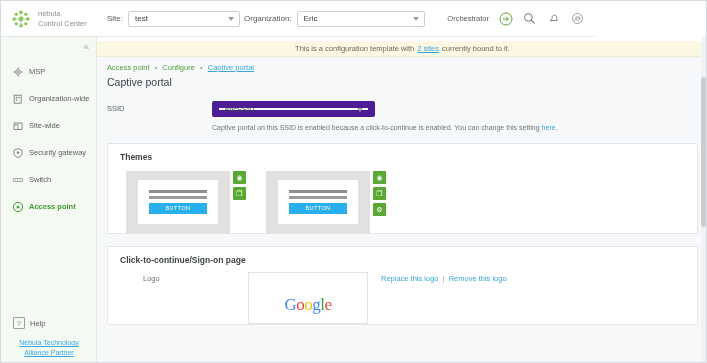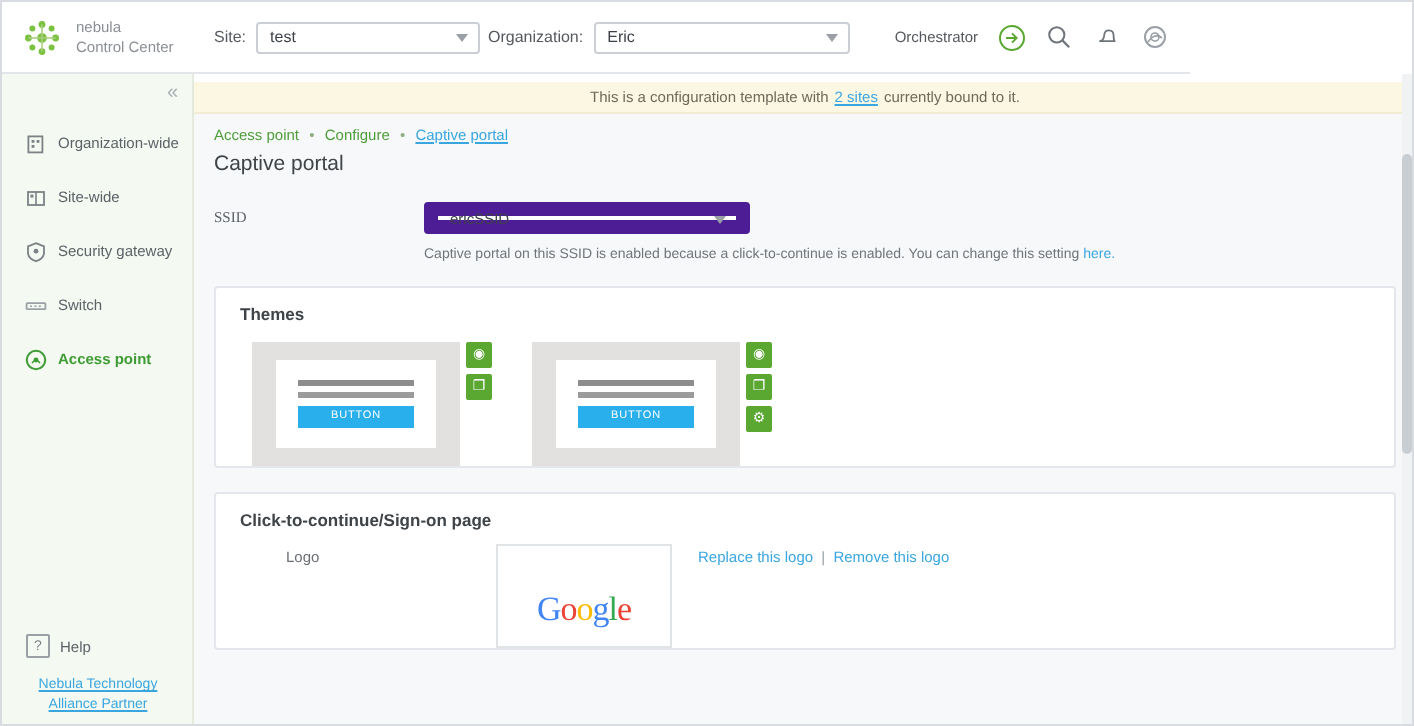--- a/index.html
+++ b/index.html
@@ -93,21 +93,21 @@
     border-bottom: 1px solid #f2ecd5;
   }
   .tpl-banner a { color: #3aa6e0; text-decoration: underline; margin: 0 3px; }
 
   .crumbs { padding: 6px 0 0 10px; font-size: 7.5px; color: #4f9d3a; }
   .crumbs .sep { color: #8fae83; margin: 0 3px; }
   .crumbs a.last { color: #3aa6e0; text-decoration: underline; }
   .page-title { padding: 4px 0 0 10px; font-size: 10.5px; color: #3f4448; }
 
   .form-row { display: flex; align-items: flex-start; margin-top: 13px; padding-left: 10px; }
-  .form-label { width: 105px; font-size: 7.5px; color: #5d6268; padding-top: 3px; font-family: Liberation Serif, serif; }
+  .form-label { width: 105px; font-size: 7.5px; color: #5d6268; padding-top: 3px; }
   .ssid-select {
     position: relative; width: 163px; height: 16px;
     border: 7px solid #4c1d95; border-radius: 2px; background: #fff;
     display: flex; align-items: center; padding: 0 14px 0 6px;
     font-size: 7.5px; color: #3d4248;
   }
   .ssid-select .caret {
     position: absolute; right: 5px; top: 50%; margin-top: -1.5px;
     width: 0; height: 0;
     border-left: 3.5px solid transparent; border-right: 3.5px solid transparent;
@@ -159,21 +159,21 @@
   .badge-default {
     background: #4bb3e8; color: #fff; font-size: 6.5px; font-weight: bold;
     padding: 1px 5px; border-radius: 2px; margin-right: 6px;
   }
   .lab-text { font-size: 7.5px; color: #4f5459; }
 
   
   .logo-row { display: flex; padding: 7px 0 0 18px; }
   .logo-label { width: 105px; font-size: 7.5px; color: #6b7076; padding-top: 2px; margin-left: 17px; }
   .logo-box {
-    width: 88px; height: 52px; border: 1px solid #e1e4e7; background: #fff;
+    width: 120px; height: 52px; border: 1px solid #e1e4e7; background: #fff;
     display: flex; align-items: center; justify-content: center; padding-top: 14px;
   }
   .google { font-family: "Liberation Serif", serif; font-size: 17px; letter-spacing: -0.5px; }
   .g1c { color: #4285f4; } .g2c { color: #ea4335; } .g3c { color: #fbbc05; }
   .g4c { color: #4285f4; } .g5c { color: #34a853; } .g6c { color: #ea4335; }
   .logo-links { padding-left: 13px; padding-top: 2px; font-size: 7.5px; color: #3aa6e0; }
   .logo-links span.pipe { color: #9aa0a6; margin: 0 2px; }
   .logo-links a { color: #3aa6e0; text-decoration: none; }
 
   .scrollbar { position: absolute; right: 0; top: 36px; width: 5px; height: 327px; background: #f1f2f3; }
@@ -258,20 +258,35 @@
     </div>
   </div>
 
   <div class="sidebar">
     <div class="collapse">
       <span>«</span>
     </div>
 
     <div class="nav">
 
+      <div class="nav-item">
+        <span class="nav-ico">
+          <svg width="12" height="12" viewBox="0 0 12 12">
+            <circle cx="6" cy="6" r="2.4" fill="none" stroke="#7c8186" stroke-width="0.9"></circle>
+            <circle cx="6" cy="6" r="0.9" fill="#7c8186"></circle>
+            <g stroke="#7c8186" stroke-width="0.9">
+              <line x1="6" y1="1.4" x2="6" y2="3.1"></line>
+                <line x1="6" y1="8.9" x2="6" y2="10.6"></line>
+              <line x1="1.4" y1="6" x2="3.1" y2="6"></line>
+                <line x1="8.9" y1="6" x2="10.6" y2="6"></line>
+            </g>
+          </svg>
+        </span>
+        <span>MSP</span>
+      </div>
 
       <div class="nav-item">
         <span class="nav-ico">
           <svg width="12" height="12" viewBox="0 0 12 12">
             <rect x="2.2" y="2.2" width="7" height="8" fill="none" stroke="#7c8186" stroke-width="0.9"></rect>
             <rect x="3.8" y="4" width="1.4" height="1.4" fill="#7c8186"></rect>
             <rect x="6.3" y="4" width="1.4" height="1.4" fill="#7c8186"></rect>
             <rect x="3.8" y="6.5" width="1.4" height="1.4" fill="#7c8186"></rect>
           </svg>
         </span>

